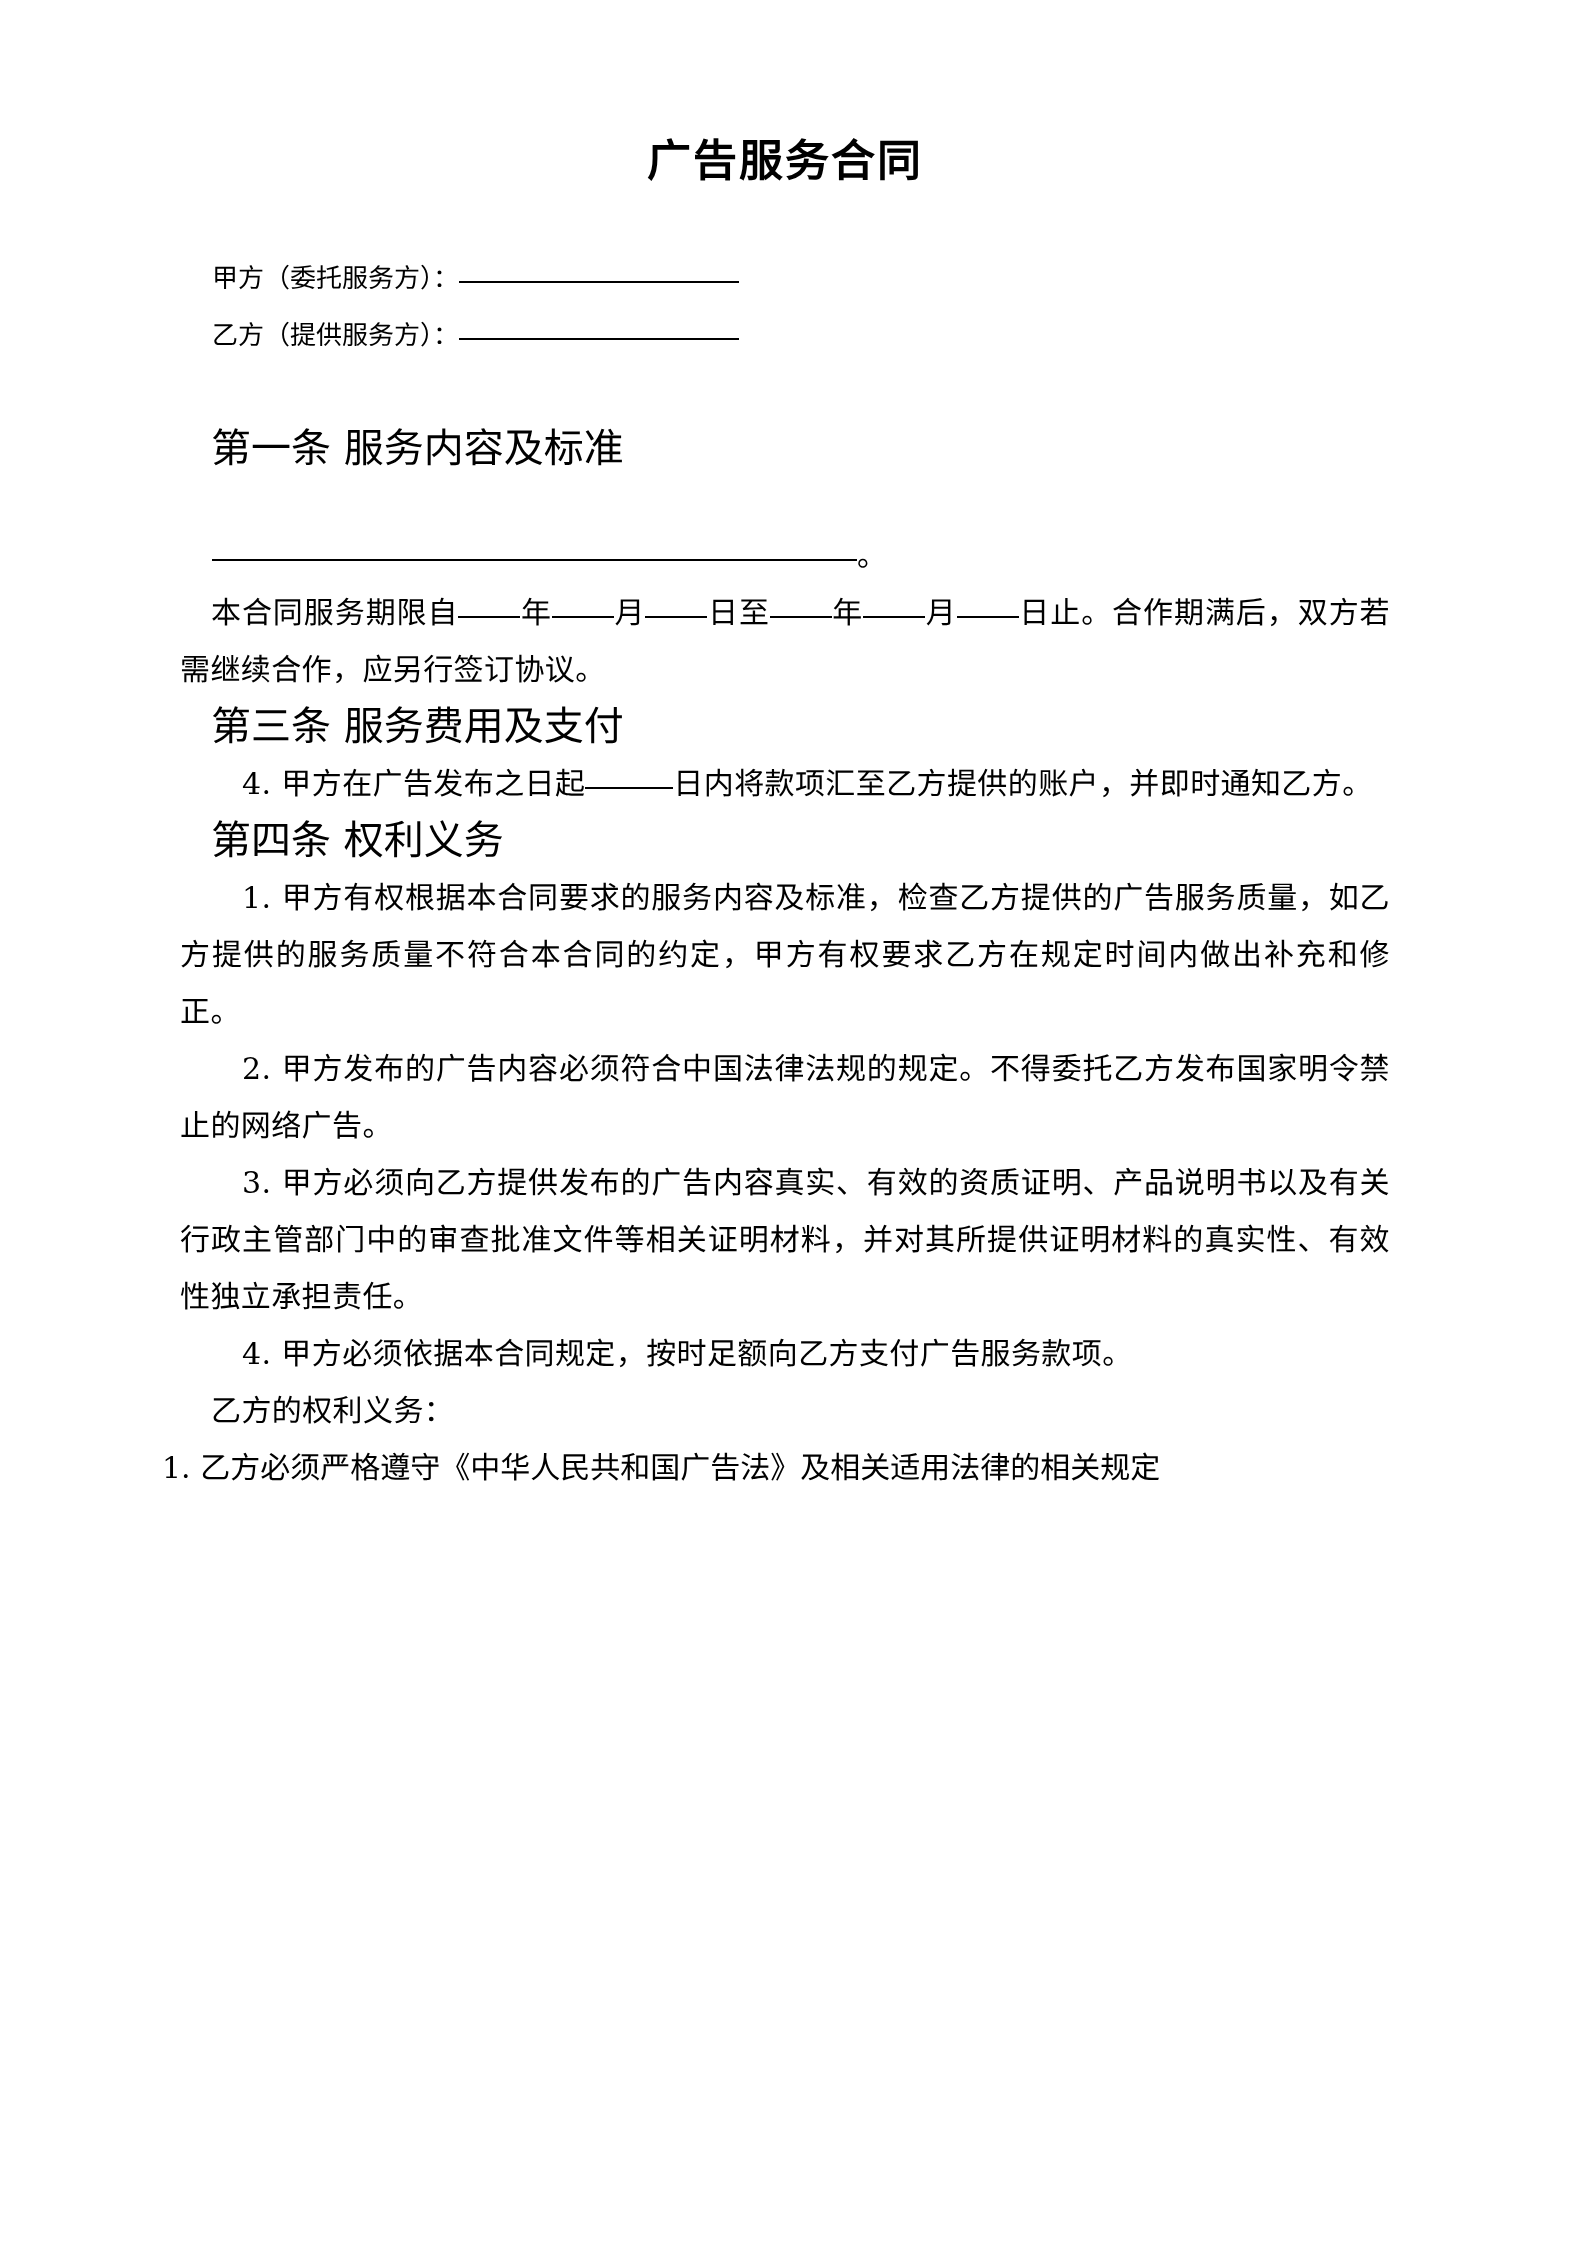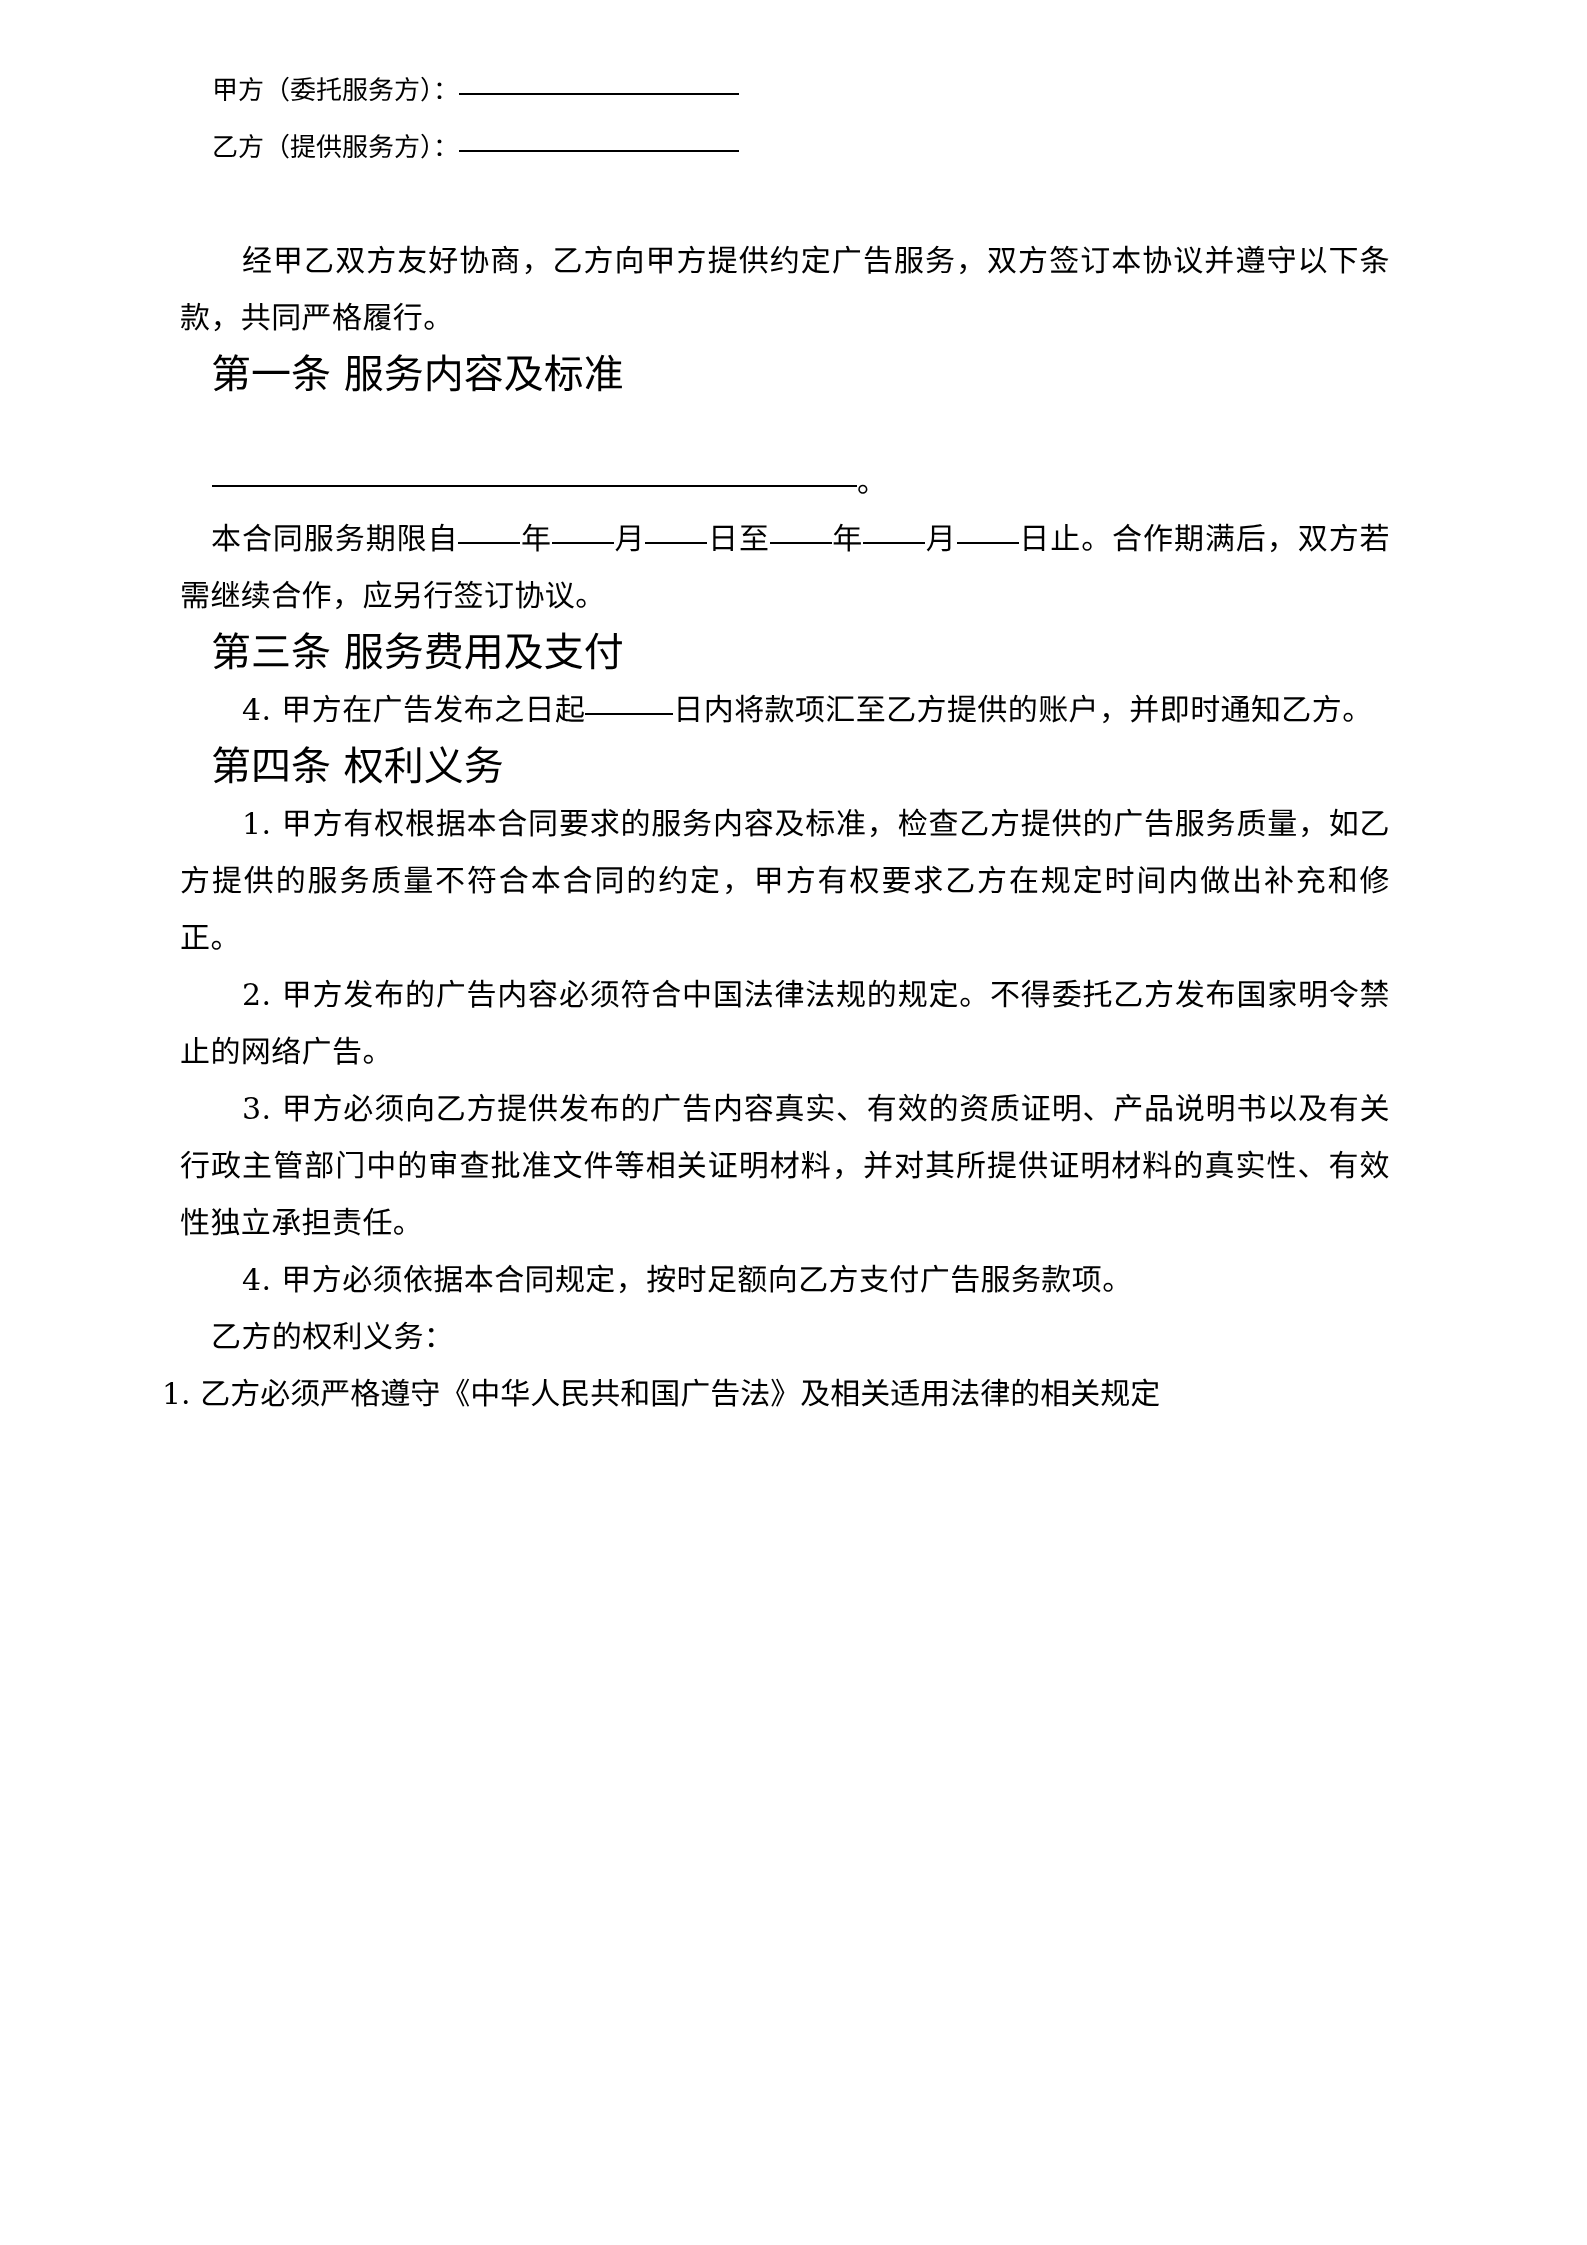--- a/index.html
+++ b/index.html
@@ -107,35 +107,35 @@
     margin: 0;
     text-indent: -18px;
   }
 </style>
 </head>
 <body>
 
 <div class="page">
   <div class="doc-body">
 
+    <h1 class="doc-title">广告服务合同</h1>
 
     <div class="spacer-after-title"></div>
 
     <div class="party-block">
       <p class="party-line">
         <span>甲方（委托服务方）：</span><span class="rule rule-party"></span>
       </p>
       <p class="party-line">
         <span>乙方（提供服务方）：</span><span class="rule rule-party"></span>
       </p>
     </div>
 
     <div class="gap-md"></div>
 
-    <p class="para indent2">经甲乙双方友好协商，乙方向甲方提供约定广告服务，双方签订本协议并遵守以下条款，共同严格履行。</p>
 
     <p class="clause-head">第一条 服务内容及标准</p>
 
     <div class="gap-sm"></div>
 
     <p class="blank-line-row">
       <span class="rule-long"></span><span>。</span>
     </p>
 
 

